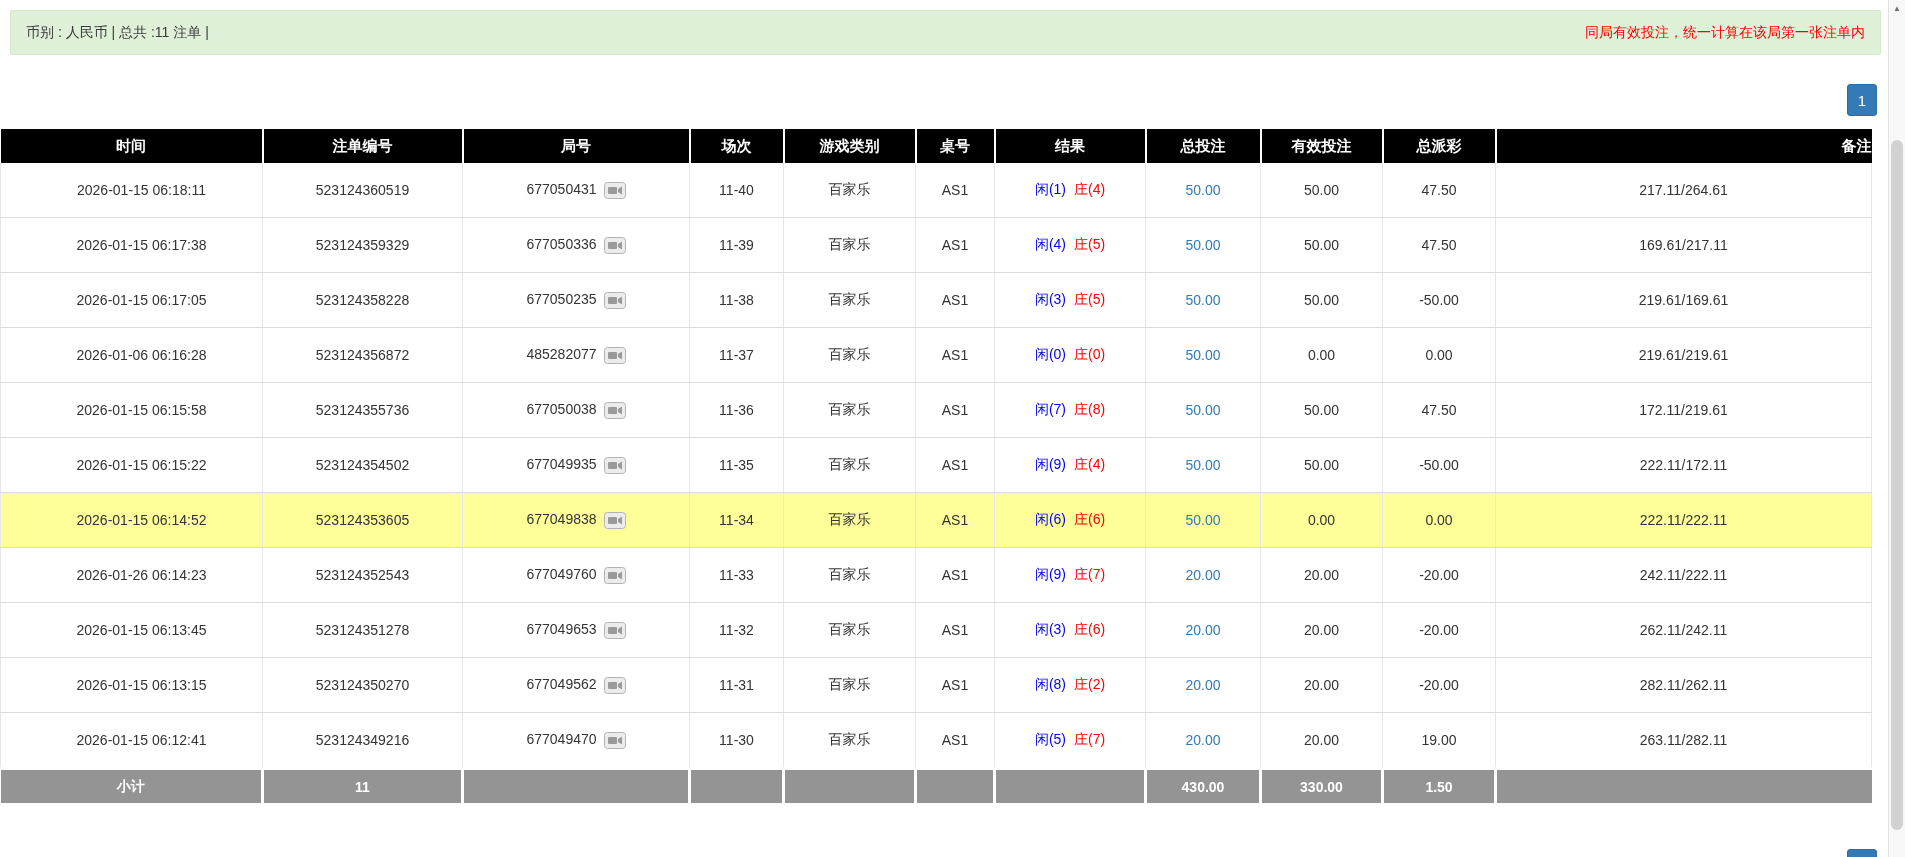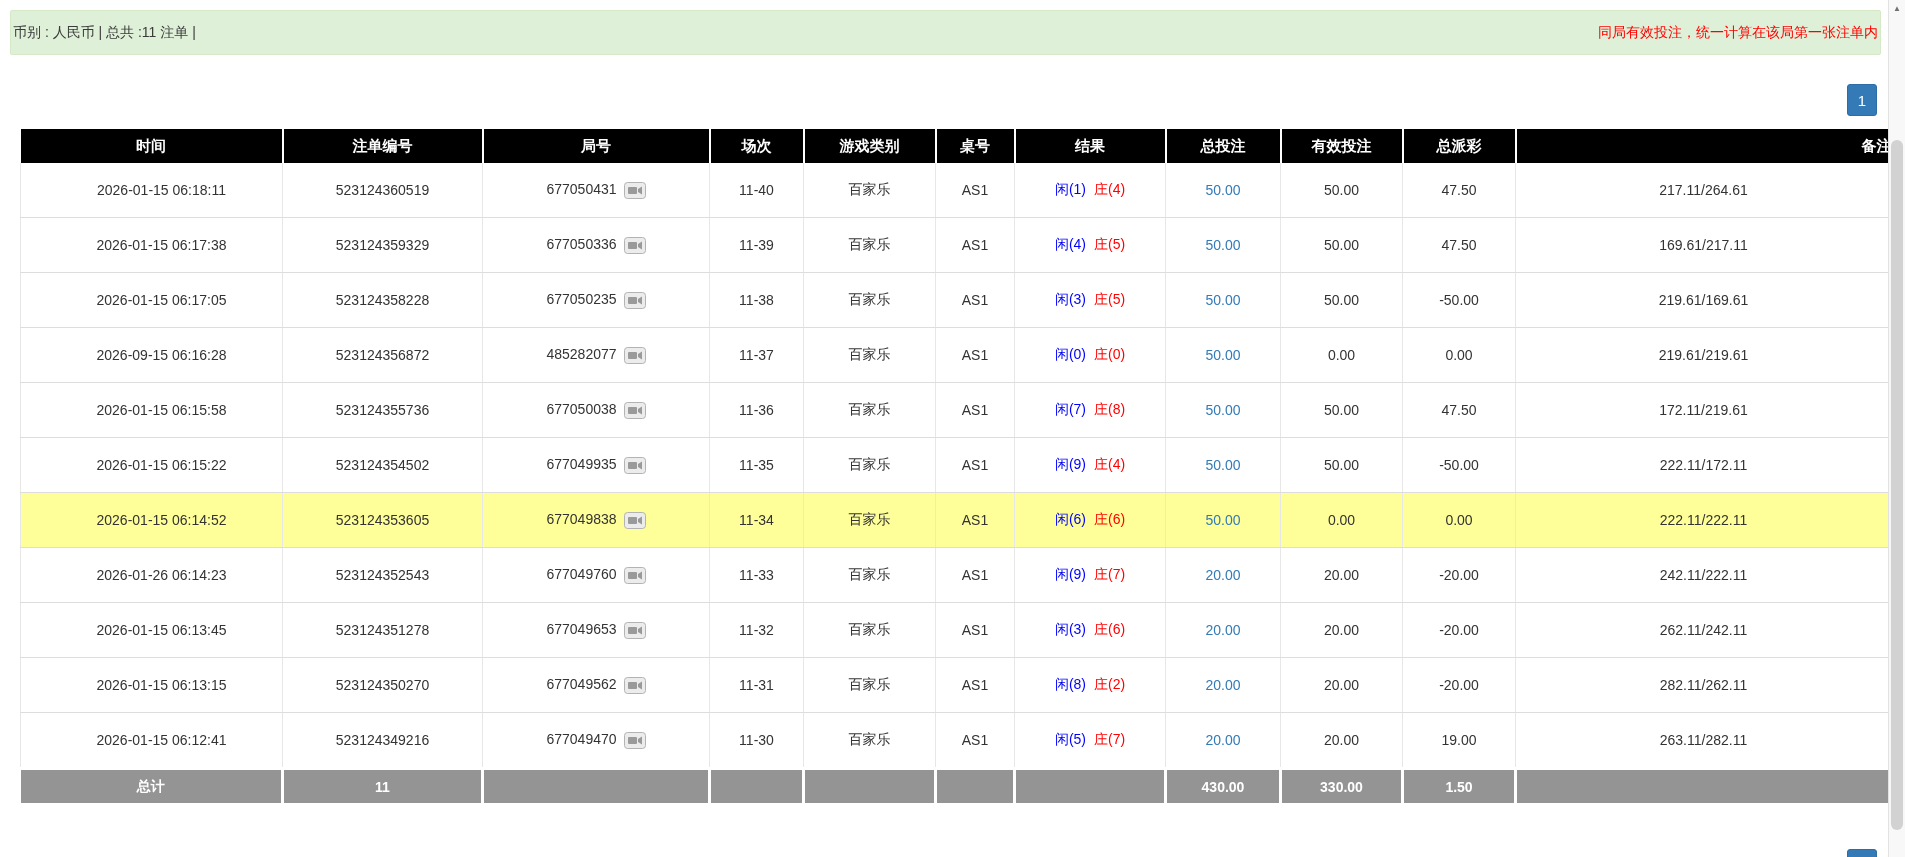--- a/index.html
+++ b/index.html
@@ -13,40 +13,40 @@
 
   
   .alert {
     position: absolute; left: 10px; top: 10px;
     width: 1871px; height: 45px;
     background: var(--alert-bg, #dff0d8);
     border: 1px solid var(--alert-border, #d6e9c6);
     border-radius: 2px;
     box-sizing: border-box;
     display: flex; align-items: center; justify-content: space-between;
-    padding: 0 2px; font-size: 14px;
+    padding: 0 15px; font-size: 14px;
   }
   .alert .left-text { color: #3a3a3a; }
   .alert .right-text { color: var(--alert-warning-text, #ff0000); }
 
   
   .pager {
     position: absolute; width: 30px; height: 32px;
     background: var(--pagination-bg, #337ab7);
     border: 1px solid #2e6da4; border-radius: 3px;
     color: #fff; font-size: 15px;
     display: flex; align-items: center; justify-content: center;
     cursor: pointer; box-sizing: border-box;
   }
   .pager.top { left: 1847px; top: 84px; }
   .pager.bottom { left: 1847px; top: 849px; }
 
   
   table.bets {
-    position: absolute; left: 20px; top: 129px;
+    position: absolute; left: 0; top: 129px;
     width: 1871px; border-collapse: collapse; table-layout: fixed;
   }
   table.bets th {
     background: var(--header-bg, #000);
     color: var(--header-text, #fff);
     font-size: 15px; font-weight: bold; height: 34px;
     border-right: 2px solid #fff; padding: 0;
   }
   table.bets th:last-child { border-right: none; text-align: right; }
   table.bets tbody td {
@@ -197,21 +197,21 @@
       <span class="c-player">闲(3)</span><span class="c-banker">庄(5)</span>
     </td>
     <td>
       <span class="bet-link c-totalbet">50.00</span>
     </td>
     <td class="c-validbet">50.00</td>
     <td class="c-payout neg">-50.00</td>
     <td class="c-remark">219.61/169.61</td>
   </tr>
       <tr>
-    <td class="c-time">2026-09-15 06:16:28</td>
+    <td class="c-time">2026-01-06 06:16:28</td>
     <td class="c-betno">523124356872</td>
     <td>
       <span class="c-roundno">485282077</span><span class="video-btn"><svg width="22" height="17" viewBox="0 0 22 17">
               <rect x="0.5" y="0.5" width="21" height="16" rx="3" fill="#ececec" stroke="#b3b3b3"></rect>
               <rect x="4" y="5" width="9" height="7" rx="1" fill="#9a9a9a"></rect>
               <path d="M14 7 L18 4.5 V12.5 L14 10 Z" fill="#9a9a9a"></path>
             </svg></span>
     </td>
     <td class="c-session">11-37</td>
     <td class="c-game">百家乐</td>
@@ -383,21 +383,21 @@
     <td>
       <span class="bet-link c-totalbet">20.00</span>
     </td>
     <td class="c-validbet">20.00</td>
     <td class="c-payout">19.00</td>
     <td class="c-remark">263.11/282.11</td>
   </tr>
     </tbody>
   <tfoot>
     <tr>
-      <td>总计</td>
+      <td>小计</td>
       <td>11</td>
       <td></td>
       <td></td>
       <td></td>
       <td></td>
       <td></td>
       <td>430.00</td>
       <td>330.00</td>
       <td>1.50</td>
       <td></td>

